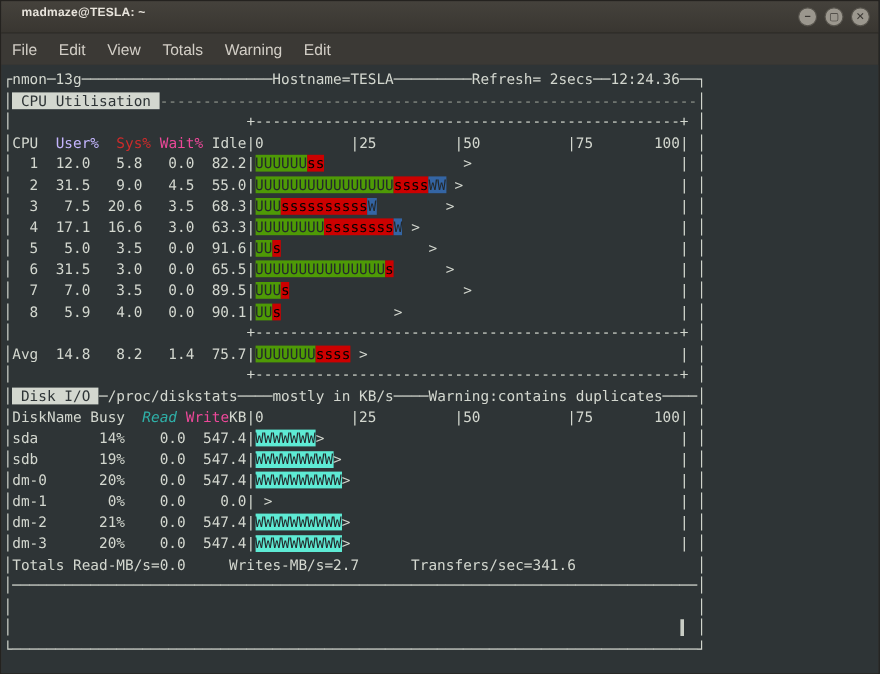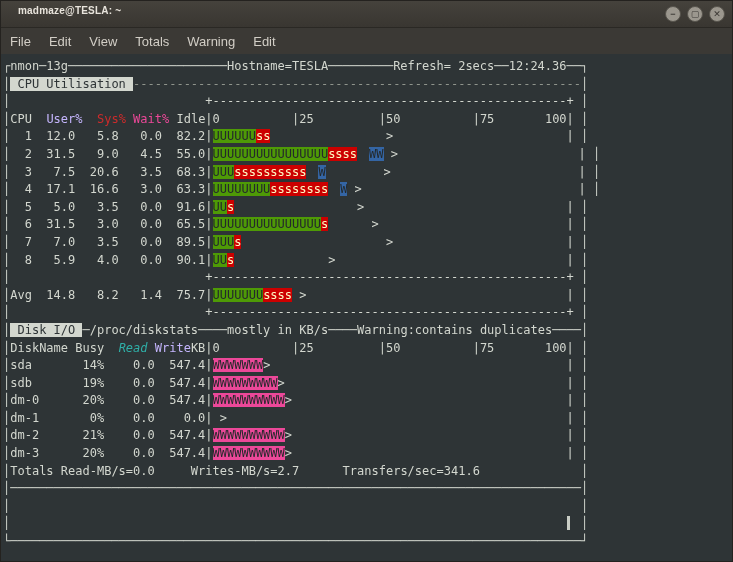--- a/index.html
+++ b/index.html
@@ -43,26 +43,26 @@
     padding:4px 0 0 2px;box-sizing:border-box;overflow:hidden;
     border-right:1px solid #3d4446;
   }
   .trow{height:17.6px;}
   .c-fg{color:#D3D7CF;}
   .c-dim{color:#8F948C;}
   .c-g{color:#c4b5fd;text-align:center;}
   .c-r{color:#CC2B2B;}
   .c-b{color:#ec4899;}
   .c-c{color:#2FB0A8;font-style:italic;}
-  .c-y{color:#c4b5fd;}
+  .c-y{color:#ec4899;}
   .hl{background:#D3D7CF;color:#2E3436;}
   .bu{background:#4E9A06;color:#24292B;margin-top:28px;}
-  .bs{background:#CC0000;color:#fef9c3;}
-  .bw{background:#3465A4;color:#24292B;margin-left:12px;}
-  .by{background:#ec4899;color:#24292B;}
+  .bs{background:#CC0000;color:#000000;}
+  .bw{background:#3465A4;color:#24292B;}
+  .by{background:#5eead4;color:#24292B;}
   .cur{box-shadow:inset 3px 0 0 #C9CDC5;}
 </style>
 </head>
 <body>
 
 <div id="window">
   <div class="titlebar">
     <span class="title-text">madmaze@TESLA: ~</span>
     <span class="wbtns">
         <span class="wbtn">−</span>

